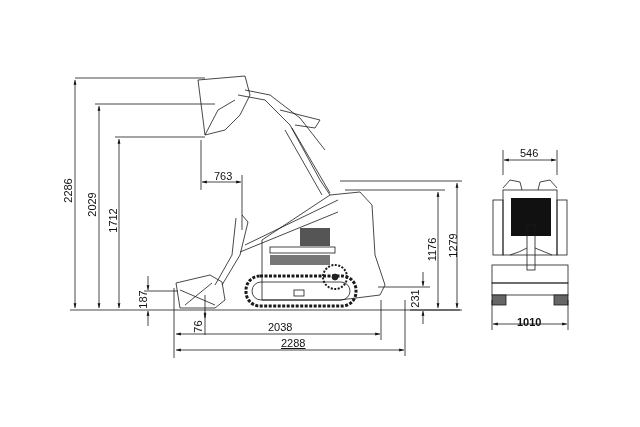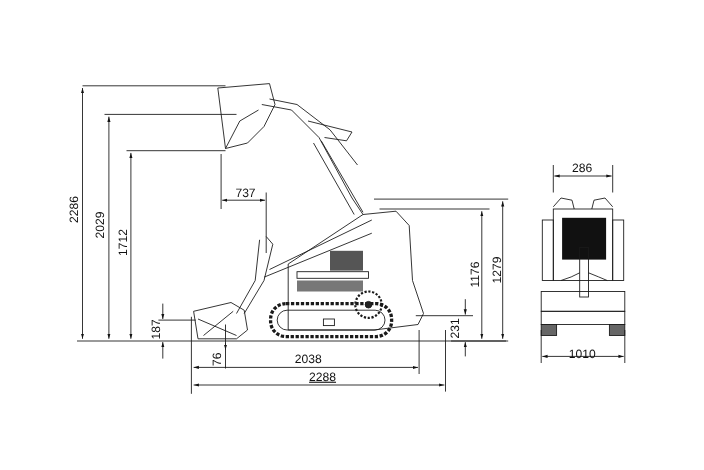--- a/index.html
+++ b/index.html
@@ -114,21 +114,21 @@
       <line x1="568" y1="300" x2="568" y2="330"></line>
       <line x1="493" y1="324" x2="567" y2="324" marker-start="url(#arr)" marker-end="url(#arr)"></line>
     </g>
   </g>
 </svg>
 
 <div class="dim-label vert" style="left:56px;top:185px;">2286</div>
 <div class="dim-label vert" style="left:80px;top:199px;">2029</div>
 <div class="dim-label vert" style="left:101px;top:215px;">1712</div>
 <div class="dim-label vert" style="left:134px;top:294px;">187</div>
-<div class="dim-label" style="left:214px;top:171px;">737</div>
+<div class="dim-label" style="left:214px;top:171px;">763</div>
 <div class="dim-label vert" style="left:192px;top:321px;">76</div>
 <div class="dim-label" style="left:268px;top:322px;">2038</div>
 <div class="dim-label" style="left:281px;top:338px;text-decoration:underline;">2288</div>
 <div class="dim-label vert" style="left:406px;top:293px;">231</div>
 <div class="dim-label vert" style="left:421px;top:244px;">1176</div>
 <div class="dim-label vert" style="left:441px;top:240px;">1279</div>
-<div class="dim-label" style="left:520px;top:148px;">286</div>
-<div class="dim-label" style="left:517px;top:317px;">1010</div>
+<div class="dim-label" style="left:520px;top:148px;">546</div>
+<div class="dim-label" style="left:517px;top:317px;font-weight:bold;">1010</div>
 
 </body></html>

